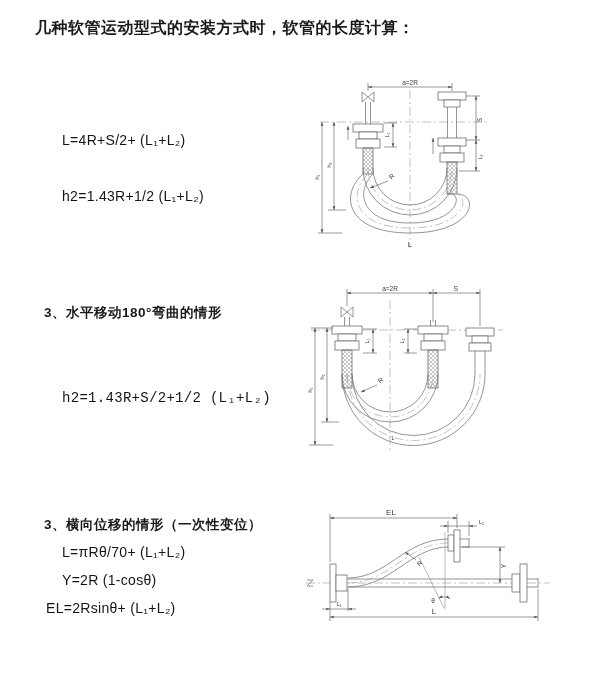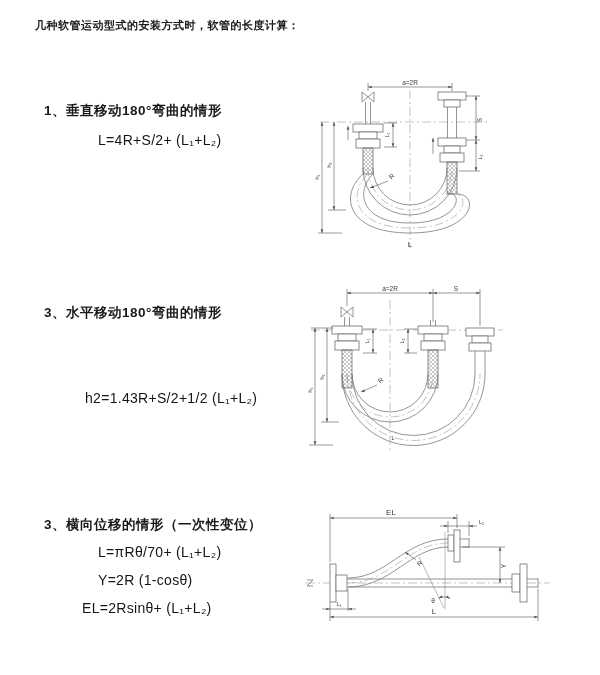--- a/index.html
+++ b/index.html
@@ -1,44 +1,44 @@
 <!DOCTYPE html>
 <html><head>
 <meta charset="utf-8">
 <style>
   html,body{margin:0;padding:0;background:#ffffff;}
   body{width:600px;height:675px;font-family:"Liberation Sans","DejaVu Sans",sans-serif;color:#1a1a1a;}
   .page{position:relative;width:600px;height:675px;background:#fff;overflow:hidden;}
-  .title{position:absolute;left:35px;top:18px;font-size:11px;font-weight:700;letter-spacing:.5px;white-space:nowrap;}
+  .title{position:absolute;left:35px;top:18px;font-size:16px;font-weight:700;letter-spacing:.5px;white-space:nowrap;}
   .sec-heading{position:absolute;font-size:13.5px;font-weight:700;letter-spacing:.5px;white-space:nowrap;}
-  .formula{position:absolute;font-size:14px;font-weight:400;color:#151515;letter-spacing:.3px;white-space:nowrap;margin-left:36px;}
+  .formula{position:absolute;font-size:14px;font-weight:400;color:#151515;letter-spacing:.3px;white-space:nowrap;}
   svg{position:absolute;overflow:visible;}
   svg .ln{stroke:#7a7a7a;stroke-width:.8;fill:none;}
   svg .lnT{stroke:#8a8a8a;stroke-width:.6;fill:none;}
   svg .cl{stroke:#9a9a9a;stroke-width:.6;fill:none;stroke-dasharray:9 3 2 3;}
   svg .fit{stroke:#6e6e6e;stroke-width:.8;fill:#ffffff;}
   svg .braid{stroke:#6e6e6e;stroke-width:.8;}
   svg .dim{stroke:#555;stroke-width:.6;fill:none;}
   svg text{fill:#3a3a3a;font-family:"Liberation Sans","DejaVu Sans",sans-serif;}
   svg .lab{font-size:6.5px;}
   svg .lab-s{font-size:5.5px;}
   svg .lab-b{font-size:8px;}
 </style>
 </head>
 <body>
 
 <div class="page">
 
   <div class="title">几种软管运动型式的安装方式时，软管的长度计算：</div>
 
-  <div class="sec-heading" style="left:44px;top:102px;">1、垂直移动180°弯曲的情形</div>
   <div class="formula" style="left:62px;top:132px;">L=4R+S/2+ (L₁+L₂)</div>
+  <div class="formula" style="left:62px;top:188px;">h2=1.43R+1/2 (L₁+L₂)</div>
 
   <div class="sec-heading" style="left:44px;top:304px;">3、水平移动180°弯曲的情形</div>
-  <div class="formula" style="left:49px;top:390px;">h2=1.43R+S/2+1/2 (L₁+L₂)</div>
+  <div class="formula" style="left:62px;top:390px;font-family:Liberation Mono, monospace;">h2=1.43R+S/2+1/2 (L₁+L₂)</div>
 
   <div class="sec-heading" style="left:44px;top:516px;">3、横向位移的情形（一次性变位）</div>
   <div class="formula" style="left:62px;top:544px;">L=πRθ/70+ (L₁+L₂)</div>
   <div class="formula" style="left:62px;top:572px;">Y=2R (1-cosθ)</div>
   <div class="formula" style="left:46px;top:600px;">EL=2Rsinθ+ (L₁+L₂)</div>
 
   <svg style="left:312px;top:76px;" width="278" height="178" viewBox="0 0 278 178">
     <defs>
       <marker id="d1-arr" viewBox="0 0 10 10" refX="9" refY="5" markerWidth="9" markerHeight="7" orient="auto-start-reverse">
         <path d="M0,1.8 L9,5 L0,8.2 z" fill="#555"></path>

